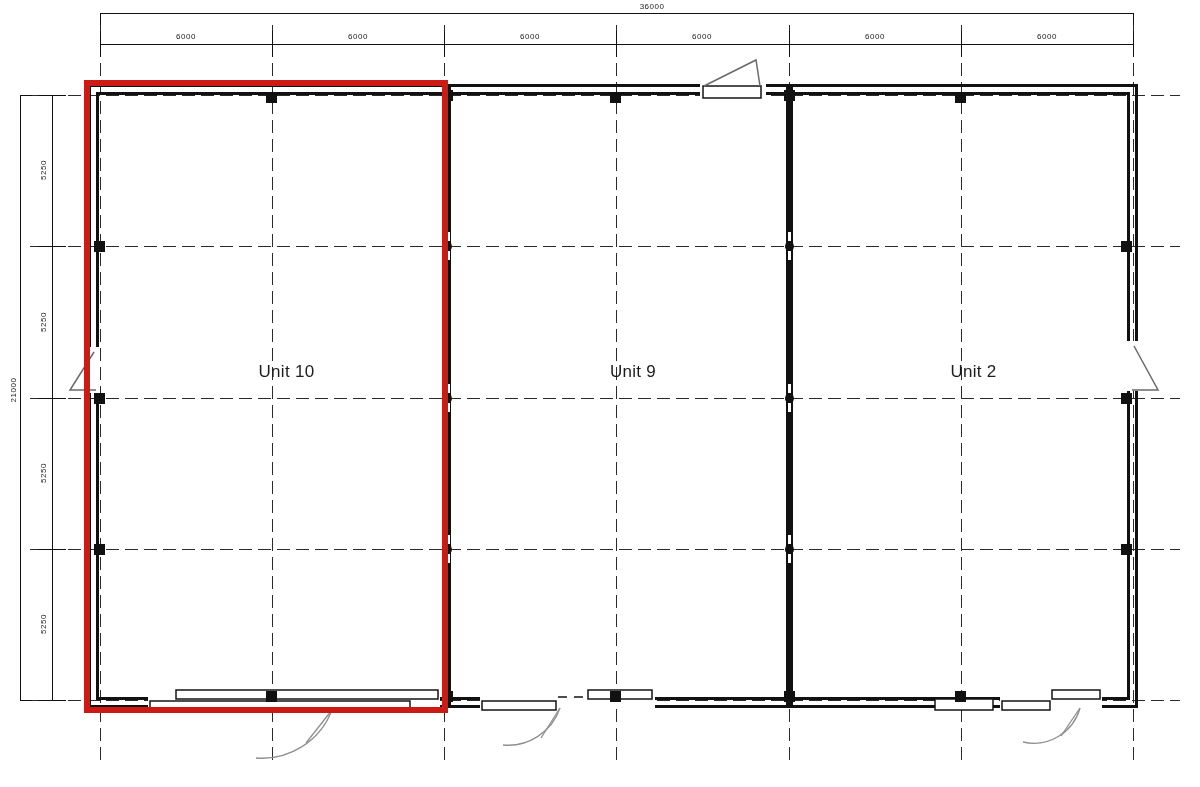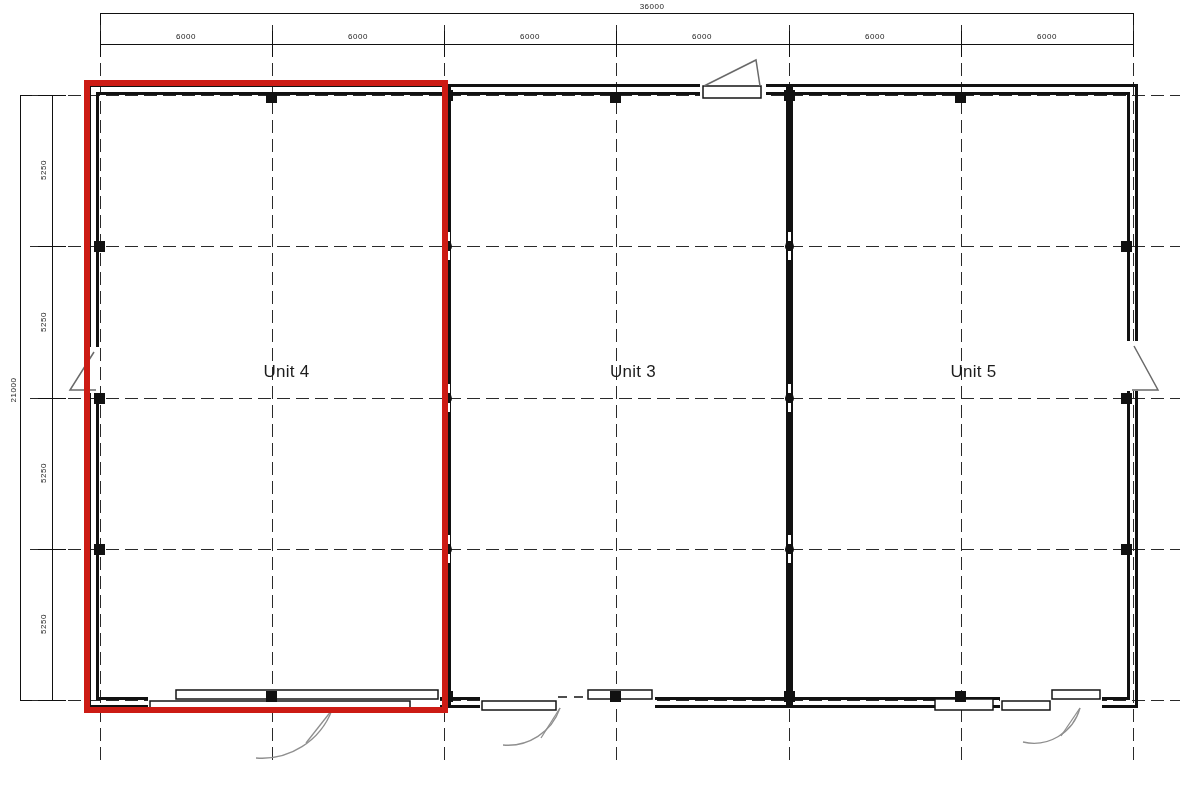--- a/index.html
+++ b/index.html
@@ -140,27 +140,27 @@
   <div class="dot" style="left:443px;top:242px;"></div>
   <div class="dot" style="left:443px;top:394px;"></div>
   <div class="dot" style="left:443px;top:545px;"></div>
   <div class="dot" style="left:785px;top:242px;"></div>
   <div class="dot" style="left:785px;top:394px;"></div>
   <div class="dot" style="left:785px;top:545px;"></div>
 
   <div class="red-box" style="left:84px;top:80px;width:352px;height:621px;"></div>
 
   <div class="unit-region" style="left:100px;top:95px;width:345px;height:605px;">
-    <span class="unit-label">Unit 4</span>
+    <span class="unit-label">Unit 10</span>
   </div>
   <div class="unit-region" style="left:452px;top:95px;width:334px;height:605px;">
-    <span class="unit-label">Unit 3</span>
+    <span class="unit-label">Unit 9</span>
   </div>
   <div class="unit-region" style="left:793px;top:95px;width:333px;height:605px;">
-    <span class="unit-label">Unit 5</span>
+    <span class="unit-label">Unit 2</span>
   </div>
 
   <div class="dline" style="left:100px;top:13px;width:1033px;height:1px;"></div>
   <div class="dline" style="left:100px;top:13px;width:1px;height:12px;"></div>
   <div class="dline" style="left:1133px;top:13px;width:1px;height:12px;"></div>
   <div class="dimlabel" style="left:596px;top:2px;margin-left:36px;">36000</div>
 
   <div class="dline" style="left:100px;top:44px;width:1033px;height:1px;"></div>
   <div class="tick-v" style="left:100px;top:31px;"></div>
   <div class="tick-v" style="left:272px;top:31px;"></div>

